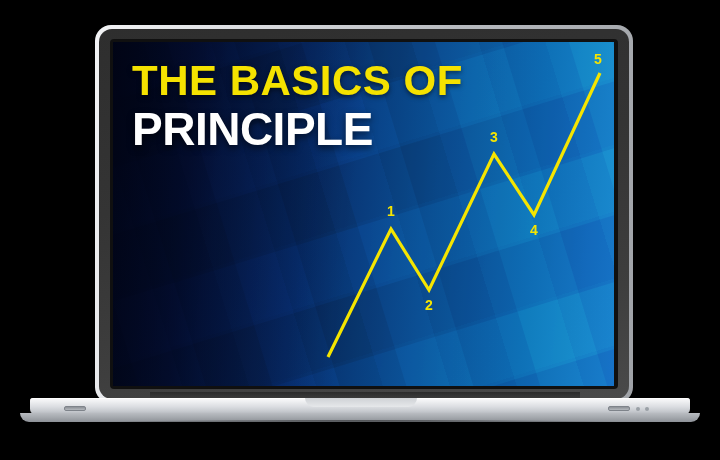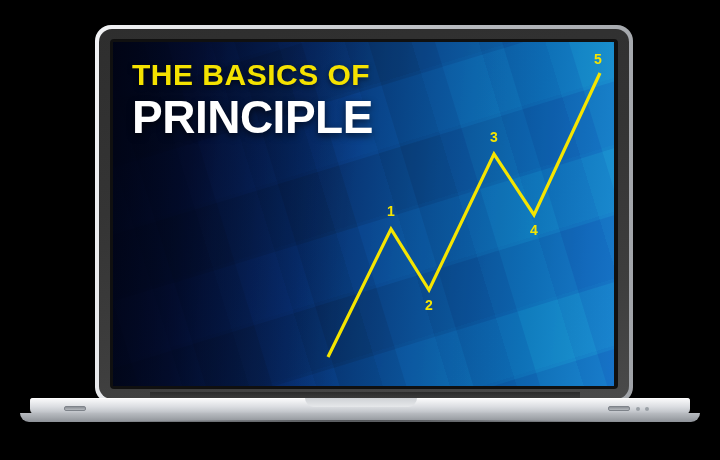--- a/index.html
+++ b/index.html
@@ -107,21 +107,21 @@
     position: absolute;
     left: 19px;
     top: 18px;
     line-height: 1;
     user-select: none;
   }
   .hl-top {
     display: block;
     font-family: "Liberation Sans", sans-serif;
     font-weight: 700;
-    font-size: 30px;
+    font-size: 42px;
     letter-spacing: 0.5px;
     color: #f5e200;
     text-shadow: 0 2px 5px rgba(0,0,0,0.55);
     margin-bottom: 4px;
   }
   .hl-main {
     display: block;
     font-family: "Liberation Sans", sans-serif;
     font-weight: 700;
     font-size: 46px;

